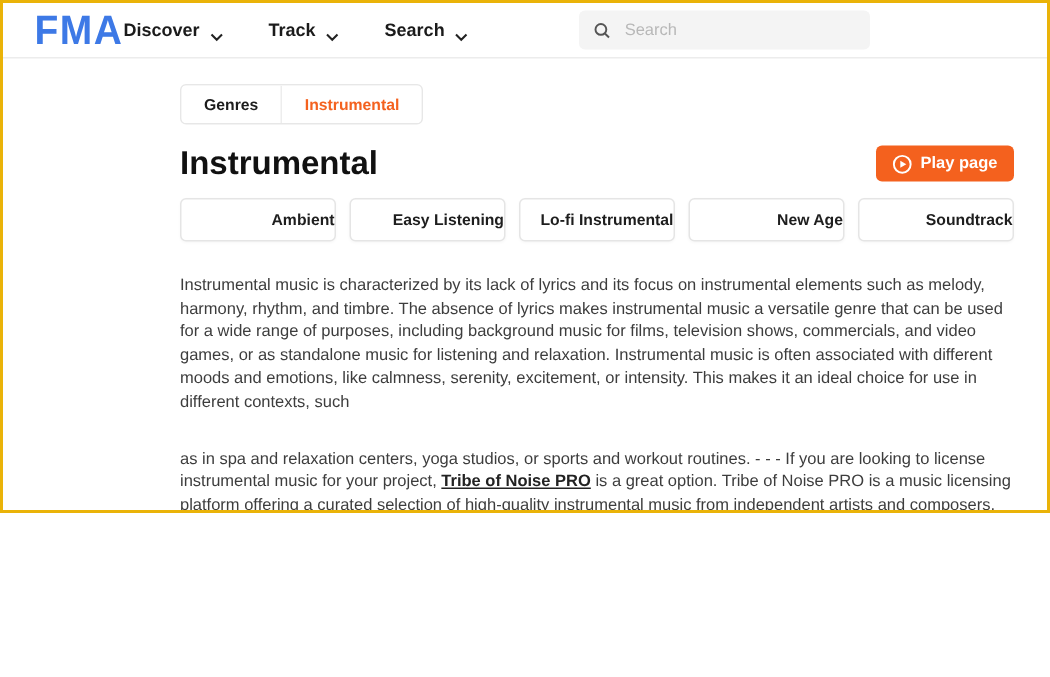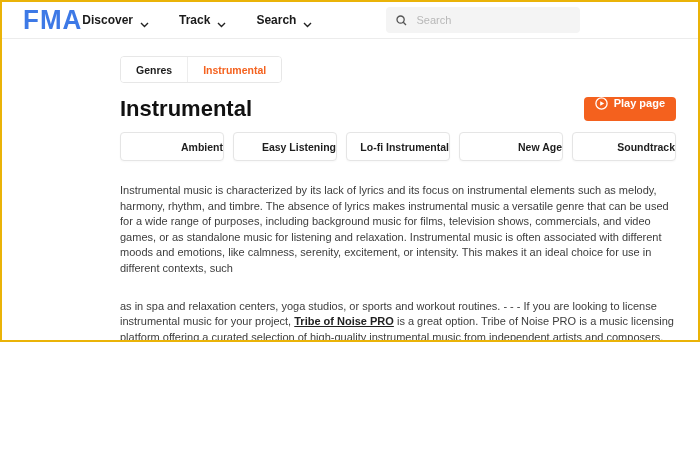--- a/index.html
+++ b/index.html
@@ -41,21 +41,21 @@
   .crumb {
     padding:0 15px; height:25px; display:flex; align-items:center; font-size:10.5px;
     font-weight:700; cursor:pointer; background:#fff;
   }
   .crumb + .crumb { border-left:1px solid #ededed; }
   .crumb.current { color:#f4621f; }
   .title-row { margin-top:13px; display:flex; align-items:center; justify-content:space-between; }
   .page-title { font-size:22px; font-weight:800; color:#111; }
   .play-page-btn {
     background:#f4611e; border:none; border-radius:4px; height:24px; padding:0 11px;
-    display:flex; align-items:flex-start; gap:6px; color:#fff; font-size:11px; font-weight:700;
+    display:flex; align-items:center; gap:6px; color:#fff; font-size:11px; font-weight:700;
     cursor:pointer; font-family:inherit;
   }
   .filters { margin-top:10px; display:flex; gap:9px; }
   .filter-btn {
     flex:1; height:29px; background:#fff; border:1px solid #e5e5e5; border-radius:4px;
     font-size:10.5px; font-weight:700; color:#1e1e1e; cursor:pointer; font-family:inherit;
     box-shadow:0 1px 2px rgba(0,0,0,0.03);
     text-align:right;
   }
   .desc { margin-top:22px; display:flex; gap:22px; font-size:11px; line-height:15.6px; color:#3d3d3d;flex-direction:column; }

